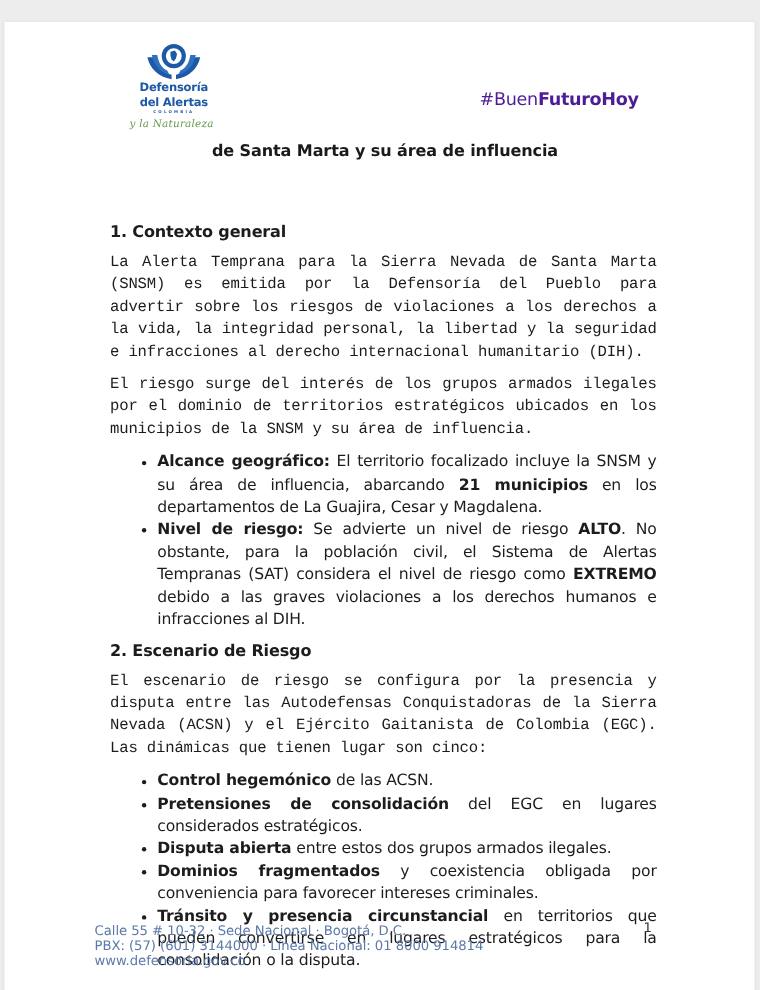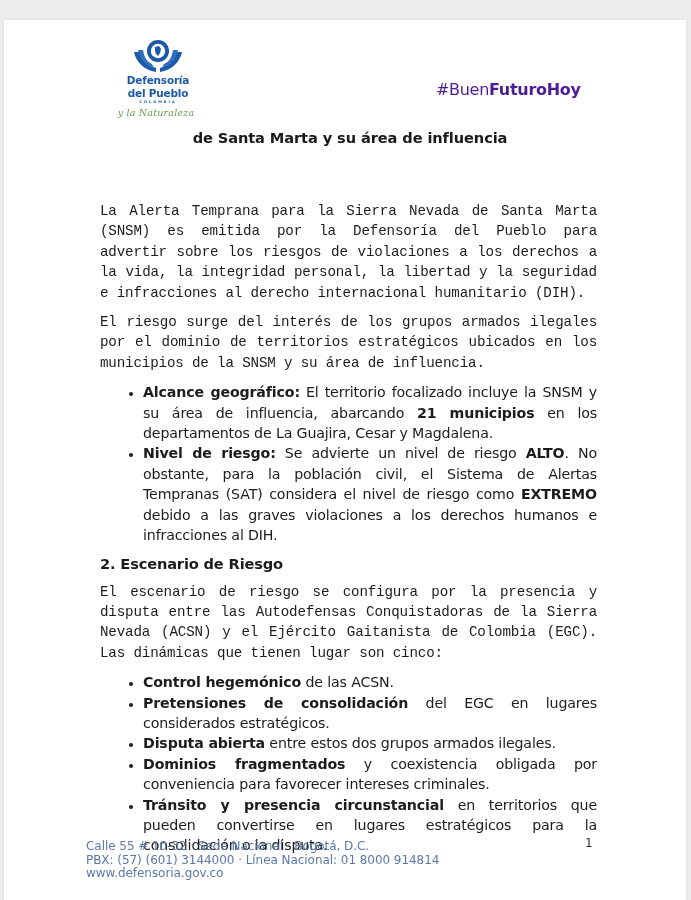--- a/index.html
+++ b/index.html
@@ -67,32 +67,33 @@
     <svg width="52" height="38" viewBox="0 0 52 38">
       <circle cx="26" cy="13" r="11" fill="#1d5aa6"></circle>
       <circle cx="26" cy="13" r="7.2" fill="#ffffff"></circle>
       <path d="M23 9 L27 8 L29 11 L28 15 L26 18 L24 16 L23 13 Z" fill="#1d5aa6"></path>
       <path d="M2 14 C4 24 12 32 24 34 L24 30 C16 28 10 22 8 14 Z" fill="#1d5aa6"></path>
       <path d="M6 12 C8 22 14 28 22 30 L20 26 C15 24 12 19 11 12 Z" fill="#2f6fbf"></path>
       <path d="M50 14 C48 24 40 32 28 34 L28 30 C36 28 42 22 44 14 Z" fill="#1d5aa6"></path>
       <path d="M46 12 C44 22 38 28 30 30 L32 26 C37 24 40 19 41 12 Z" fill="#2f6fbf"></path>
     </svg>
     <div class="l1">Defensoría</div>
-    <div class="l2">del Pueblo</div>
+    <div class="l2">del Alertas</div>
     <div class="l3">COLOMBIA</div>
     <div class="l4">y la Naturaleza</div>
   </div>
 
   <div class="hashtag"><span>#Buen</span><span class="b">FuturoHoy</span></div>
 
   <div class="title">
     <div>de Santa Marta y su área de influencia</div>
   </div>
 
   <div class="content">
+    <h2>1. Contexto general</h2>
     <p>La Alerta Temprana para la Sierra Nevada de Santa Marta (SNSM) es emitida por la Defensoría del Pueblo para advertir sobre los riesgos de violaciones a los derechos a la vida, la integridad personal, la libertad y la seguridad e infracciones al derecho internacional humanitario (DIH).</p>
     <p>El riesgo surge del interés de los grupos armados ilegales por el dominio de territorios estratégicos ubicados en los municipios de la SNSM y su área de influencia.</p>
     <ul>
       <li><b>Alcance geográfico:</b><span> El territorio focalizado incluye la SNSM y su área de influencia, abarcando </span><b>21 municipios</b><span> en los departamentos de La Guajira, Cesar y Magdalena.</span></li>
       <li><b>Nivel de riesgo:</b><span> Se advierte un nivel de riesgo </span><b>ALTO</b><span>. No obstante, para la población civil, el Sistema de Alertas Tempranas (SAT) considera el nivel de riesgo como </span><b>EXTREMO</b><span> debido a las graves violaciones a los derechos humanos e infracciones al DIH.</span></li>
     </ul>
 
     <h2 class="sec2">2. Escenario de Riesgo</h2>
     <p>El escenario de riesgo se configura por la presencia y disputa entre las Autodefensas Conquistadoras de la Sierra Nevada (ACSN) y el Ejército Gaitanista de Colombia (EGC). Las dinámicas que tienen lugar son cinco:</p>
     <ul>

